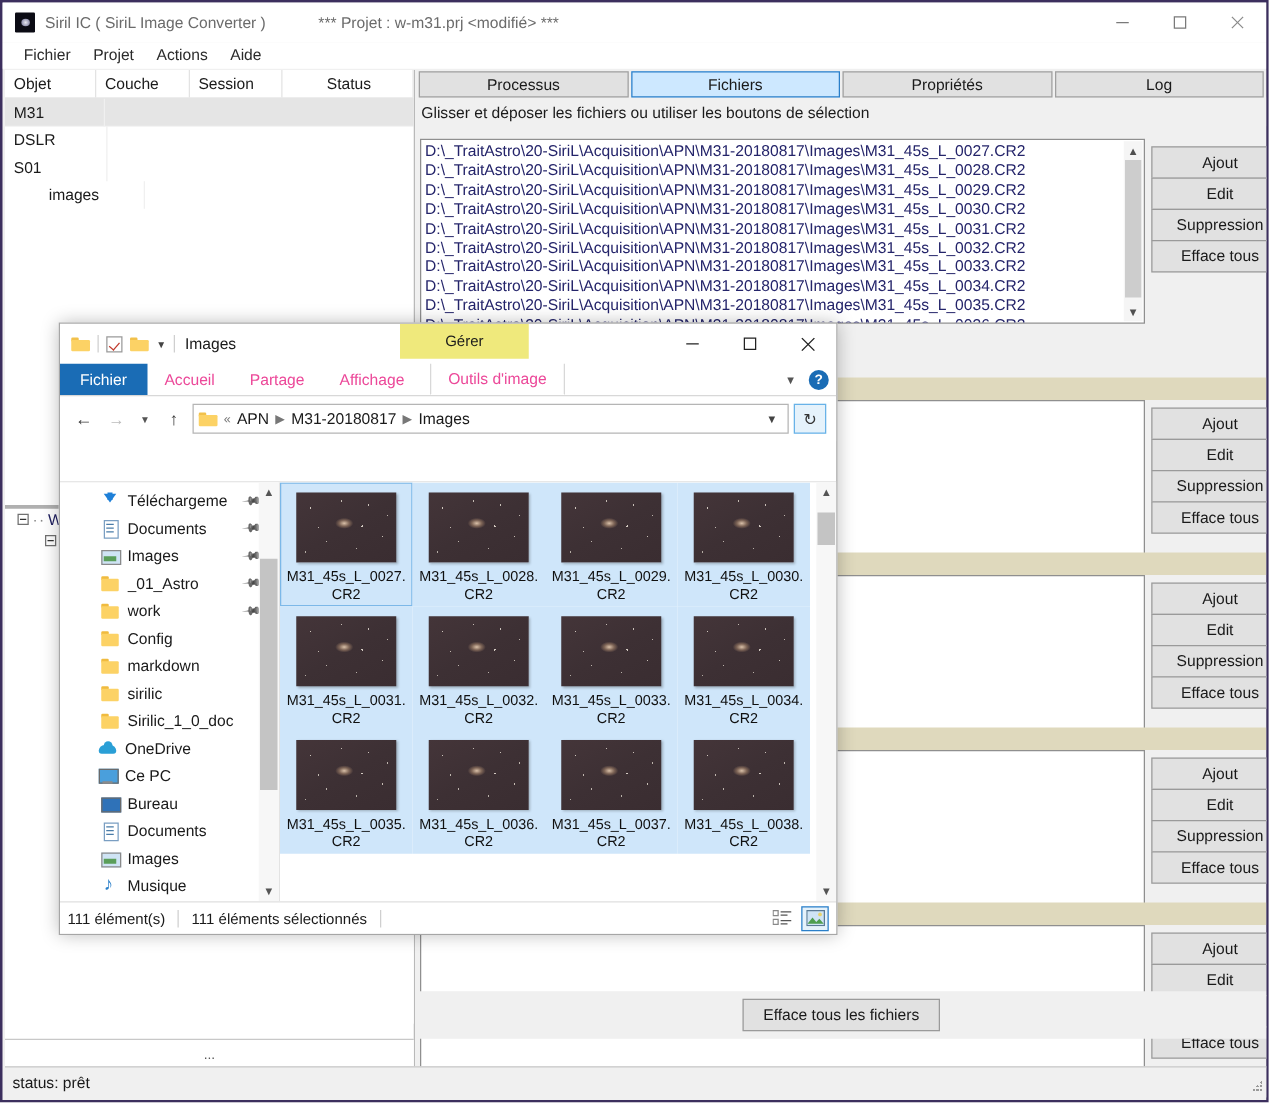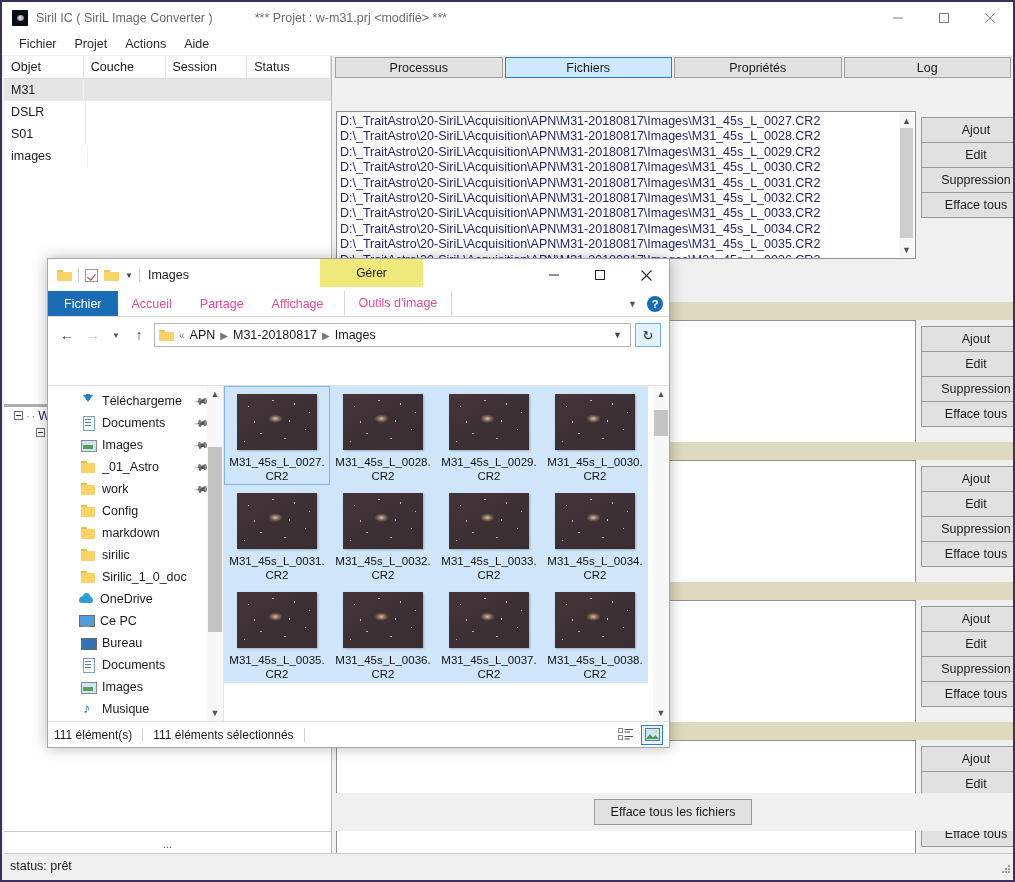--- a/index.html
+++ b/index.html
@@ -73,21 +73,21 @@
   }
   .tbl-row {
     display: flex; height: 22px; background: #e5e5e5;
     border-bottom: 1px solid #e8e8e8;
     flex-direction: column;
   }
   .tbl-row > div {
     font-size: 12.5px; color: #1a1a1a; padding-left: 7px; line-height: 22px;
     border-right: 1px solid #f0f0f0;
   }
-  .c0 { width: 80px; } .c1 { width: 82px; } .c2 { width: 82px; } .c3 { width: 84px; }
+  .c0 { width: 80px; } .c1 { width: 82px; } .c2 { width: 82px; } .c3 { width: 84px; margin-left: 28px; }
 
   .left-tree {
     position: absolute; left: 0; top: 348px; width: 327px; bottom: 36px;
     background: #ffffff; border-top: 3px solid #b0b0b0;
     overflow: hidden;
   }
   .tree-node {
     display: flex; align-items: center; font-size: 12.5px; color: #202060;
     height: 17px; padding-left: 10px;
   }
@@ -522,20 +522,21 @@
 
   <div class="right-panel">
 
     <div class="tabstrip">
       <div class="tab">Processus</div>
       <div class="tab active">Fichiers</div>
       <div class="tab">Propriétés</div>
       <div class="tab">Log</div>
     </div>
 
+    <div class="hint">Glisser et déposer les fichiers ou utiliser les boutons de sélection</div>
 
     <div class="group" style="top:55px;">
       <div class="grp-body">
         <div class="listbox">
           <div class="listbox-inner" id="flist0">
               <div class="pathline">D:\_TraitAstro\20-SiriL\Acquisition\APN\M31-20180817\Images\M31_45s_L_0027.CR2</div>
               <div class="pathline">D:\_TraitAstro\20-SiriL\Acquisition\APN\M31-20180817\Images\M31_45s_L_0028.CR2</div>
               <div class="pathline">D:\_TraitAstro\20-SiriL\Acquisition\APN\M31-20180817\Images\M31_45s_L_0029.CR2</div>
               <div class="pathline">D:\_TraitAstro\20-SiriL\Acquisition\APN\M31-20180817\Images\M31_45s_L_0030.CR2</div>
               <div class="pathline">D:\_TraitAstro\20-SiriL\Acquisition\APN\M31-20180817\Images\M31_45s_L_0031.CR2</div>

